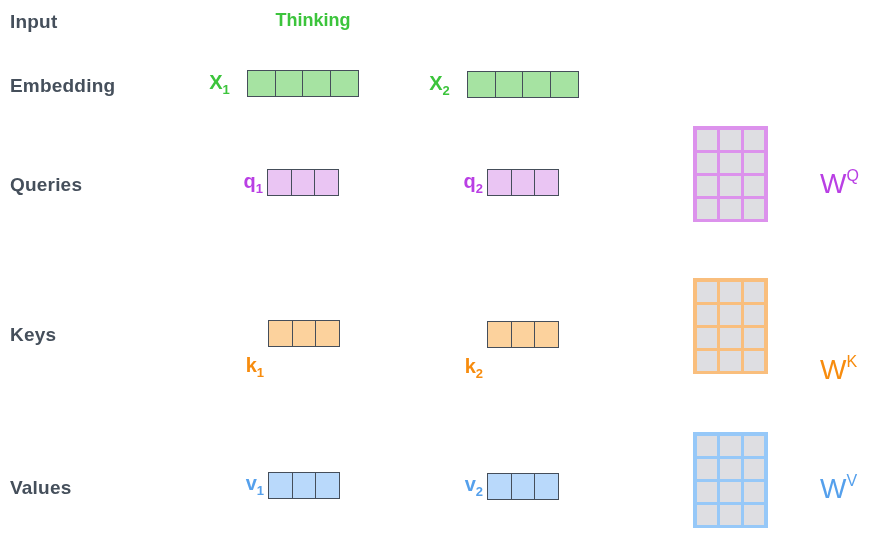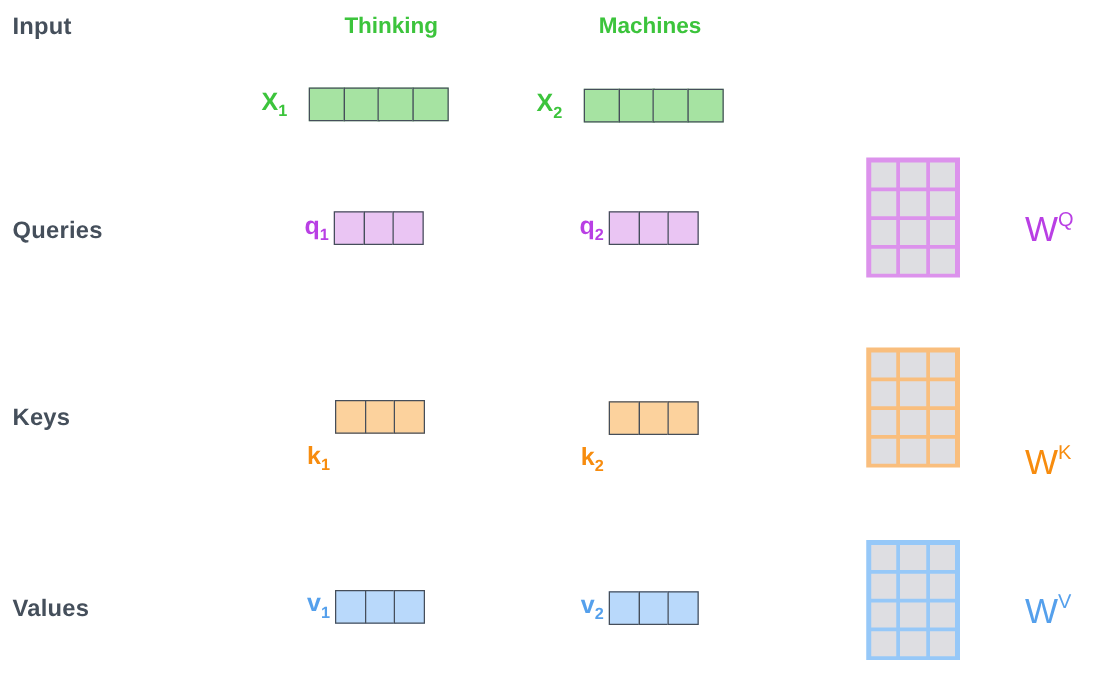--- a/index.html
+++ b/index.html
@@ -112,26 +112,26 @@
   #wl-wq { left: 820px; top: 170px; }
   #wl-wk { left: 820px; top: 322px; }
   #wl-wv { left: 820px; top: 475px; }
 </style>
 </head>
 <body>
 
 <div id="canvas">
 
   <div class="row-label" id="lbl-input">Input</div>
+  <div class="row-label" id="lbl-embedding">Embedding</div>
   <div class="row-label" id="lbl-queries">Queries</div>
   <div class="row-label" id="lbl-keys">Keys</div>
   <div class="row-label" id="lbl-values">Values</div>
 
   <div class="word" id="word-0">Thinking</div>
-  <div class="word" id="word-1">Machines</div>
 
   <div class="vec-label green-text" id="vl-x1"><span>X</span><sub>1</sub></div>
   <div class="vector wide green-vec" id="vec-x1">
       <div class="cell"></div>
       <div class="cell"></div>
       <div class="cell"></div>
       <div class="cell"></div>
     </div>
 
   <div class="vec-label green-text" id="vl-x2"><span>X</span><sub>2</sub></div>

